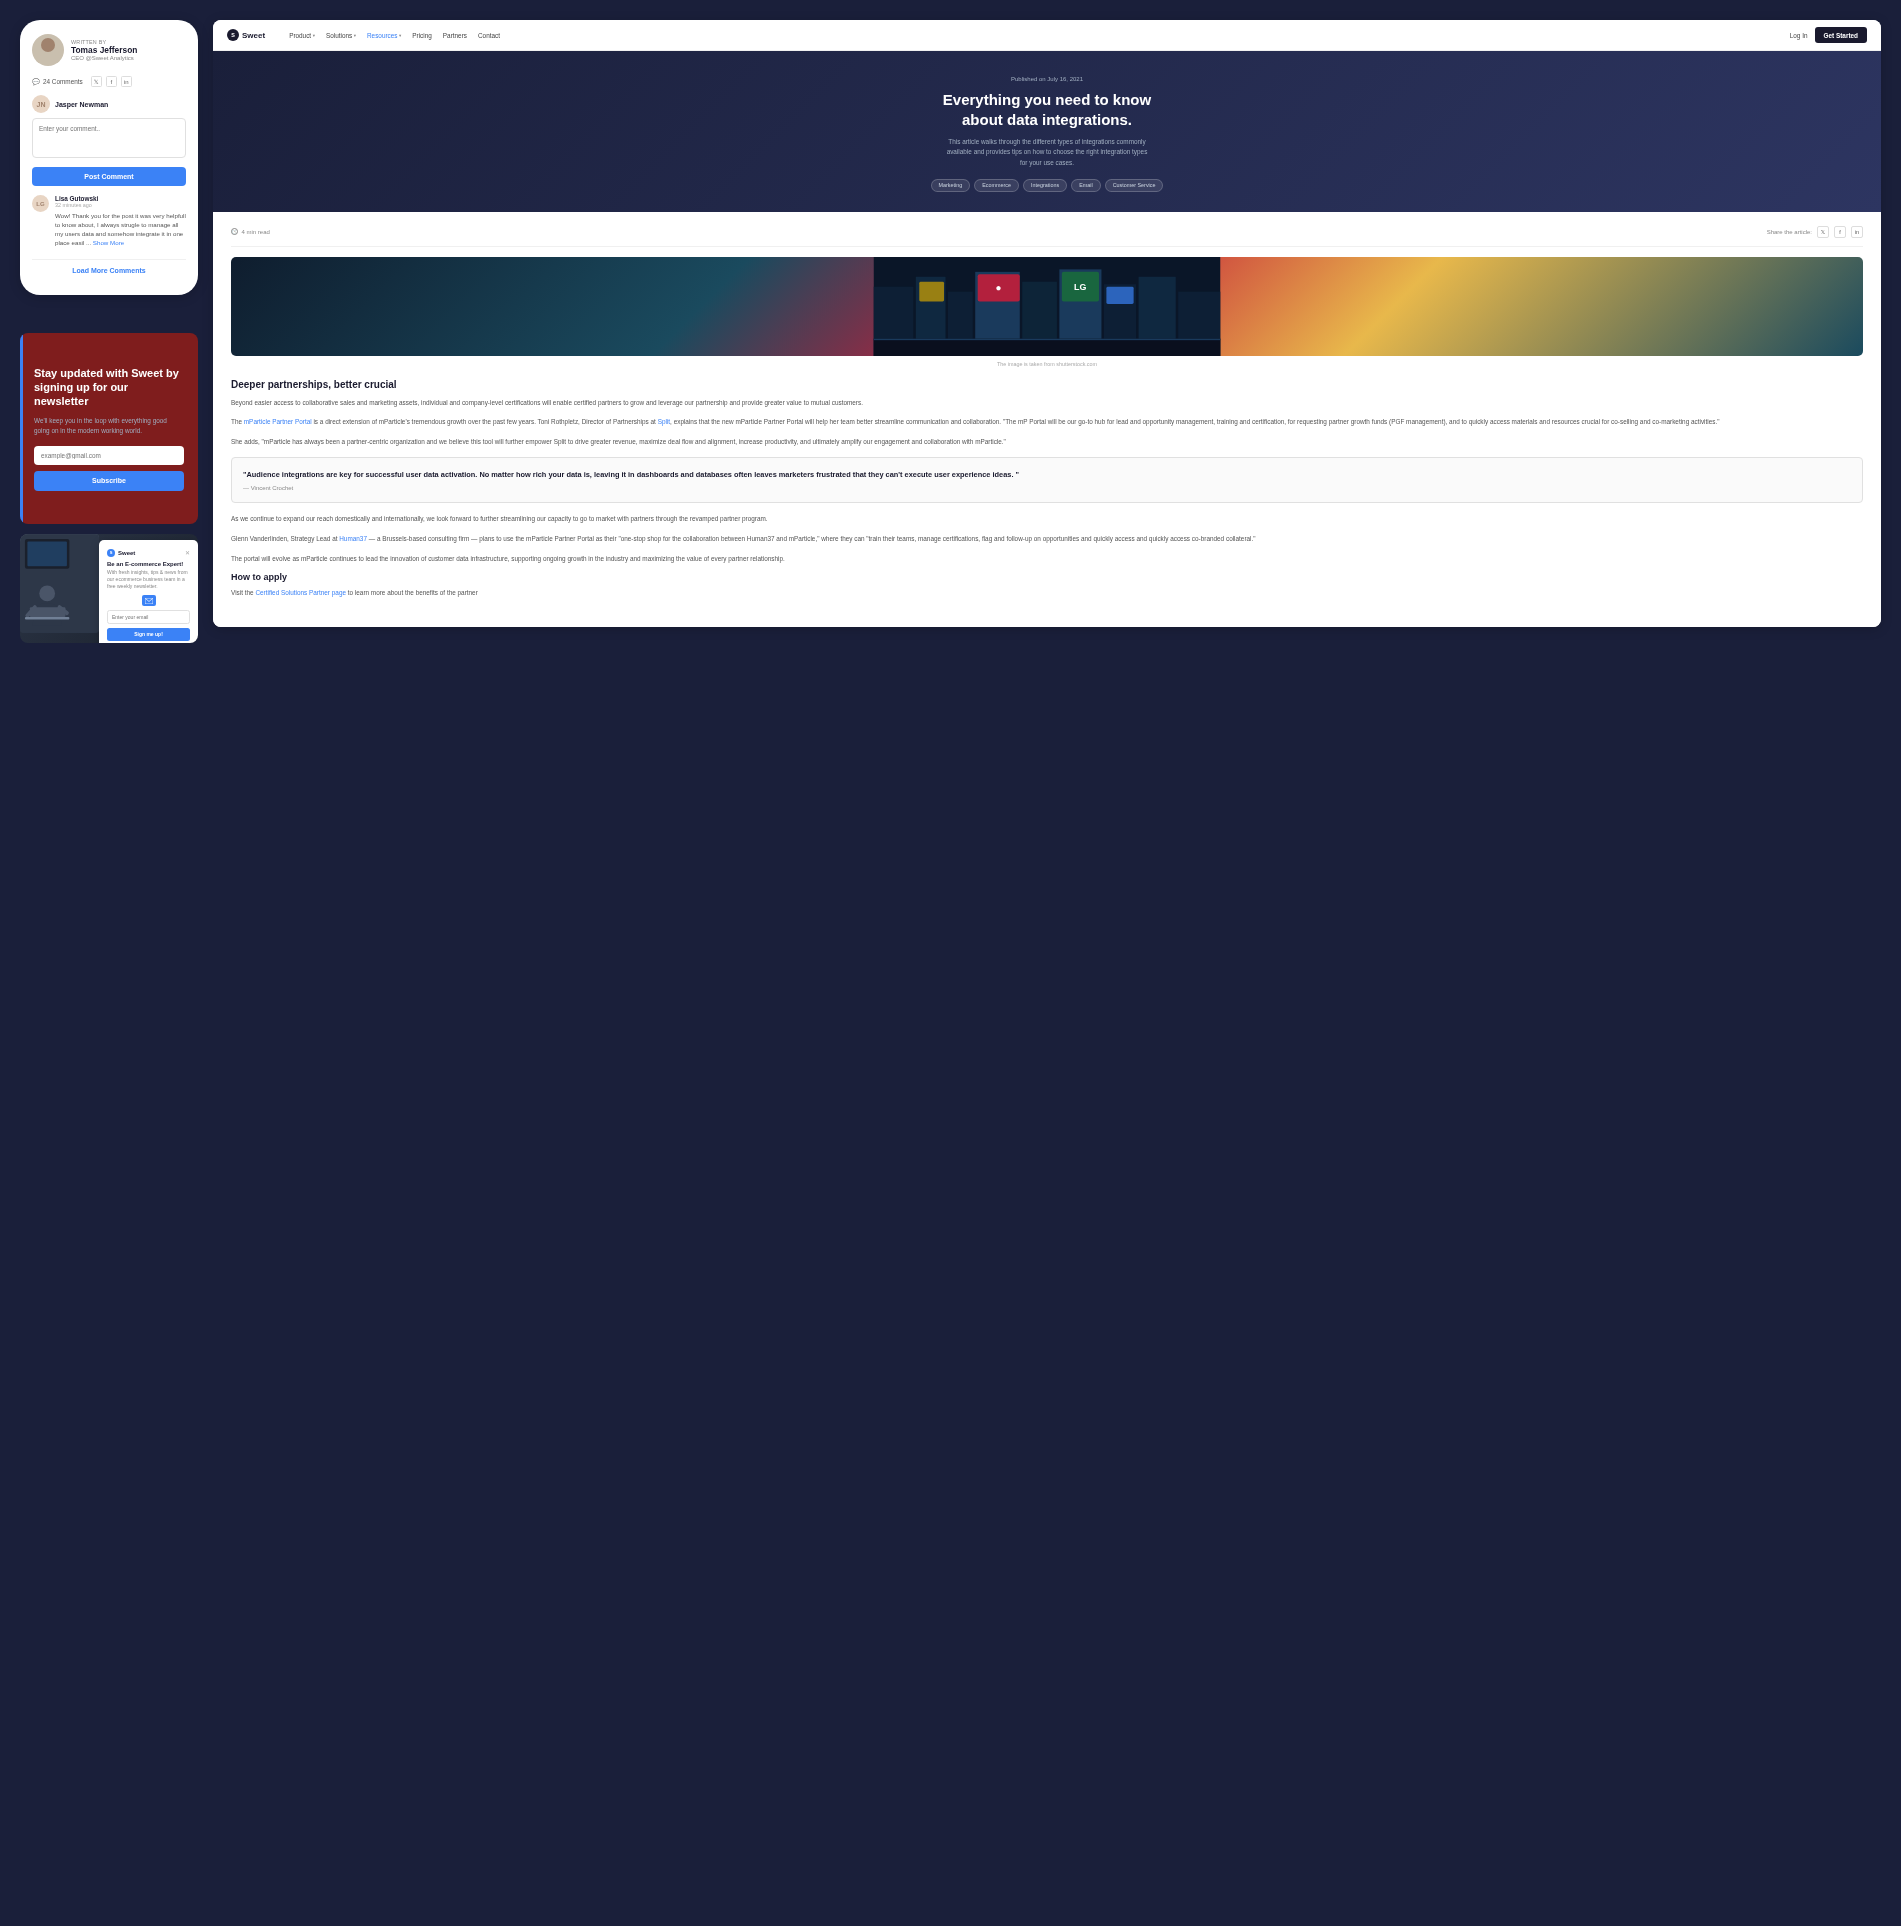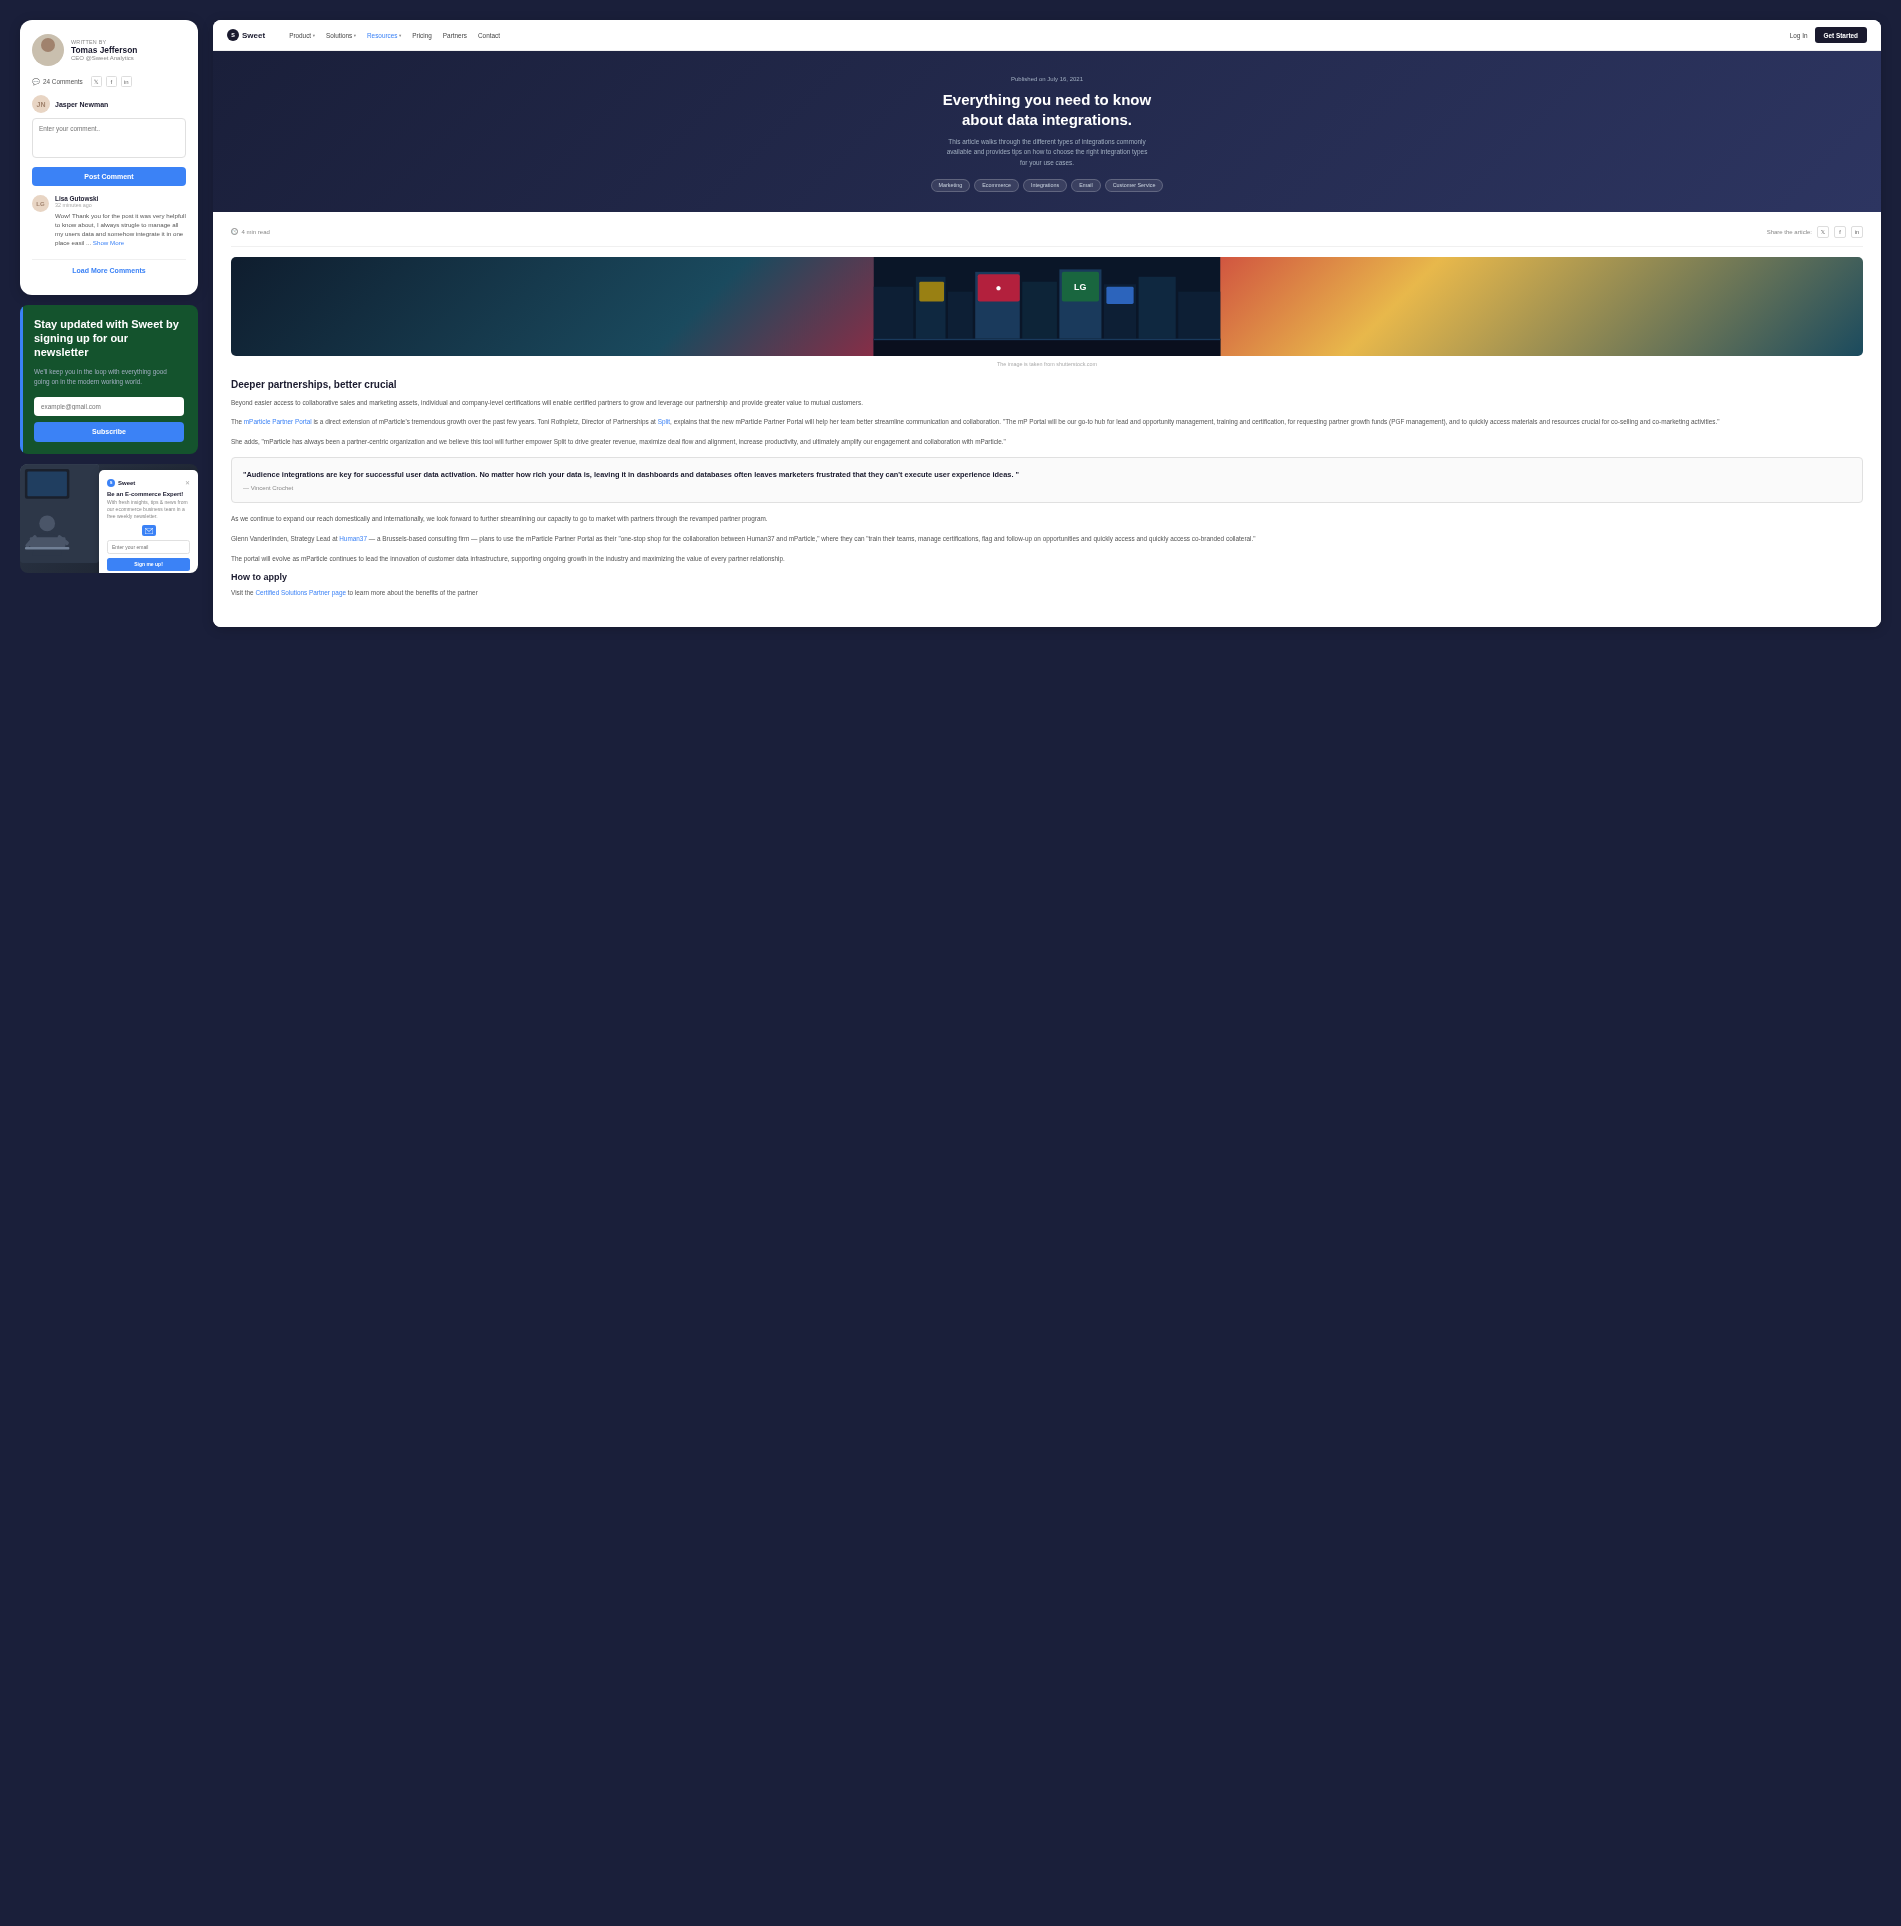--- a/index.html
+++ b/index.html
@@ -18,21 +18,21 @@
       width: 178px;
       flex-shrink: 0;
       display: flex;
       flex-direction: column;
       gap: 10px;
     }
 
     
     .comment-card {
       background: #fff;
-      border-radius: 12px;
+      border-radius: 20px;
       padding: 14px 12px;
       box-shadow: 0 2px 12px rgba(0,0,0,0.18);
     }
 
     .written-by {
       display: flex;
       align-items: center;
       gap: 7px;
       margin-bottom: 10px;
     }
@@ -194,26 +194,27 @@
       color: #3b82f6;
       font-size: 7px;
       font-weight: 600;
       cursor: pointer;
       border-top: 0.5px solid #f0f0f0;
       margin-top: 4px;
     }
 
     
     .newsletter-card {
-      background: #14532d;
+      background: #7f1d1d;
       border-radius: 8px;
-      padding: 12px 14px;
+      padding: 33px 14px;
       color: #fff;
       position: relative;
       overflow: hidden;
+      margin-top: 28px;
     }
     .newsletter-card::before {
       content: '';
       position: absolute;
       left: 0; top: 0; bottom: 0;
       width: 3px;
       background: #3b82f6;
       border-radius: 8px 0 0 8px;
     }
     .newsletter-title {

